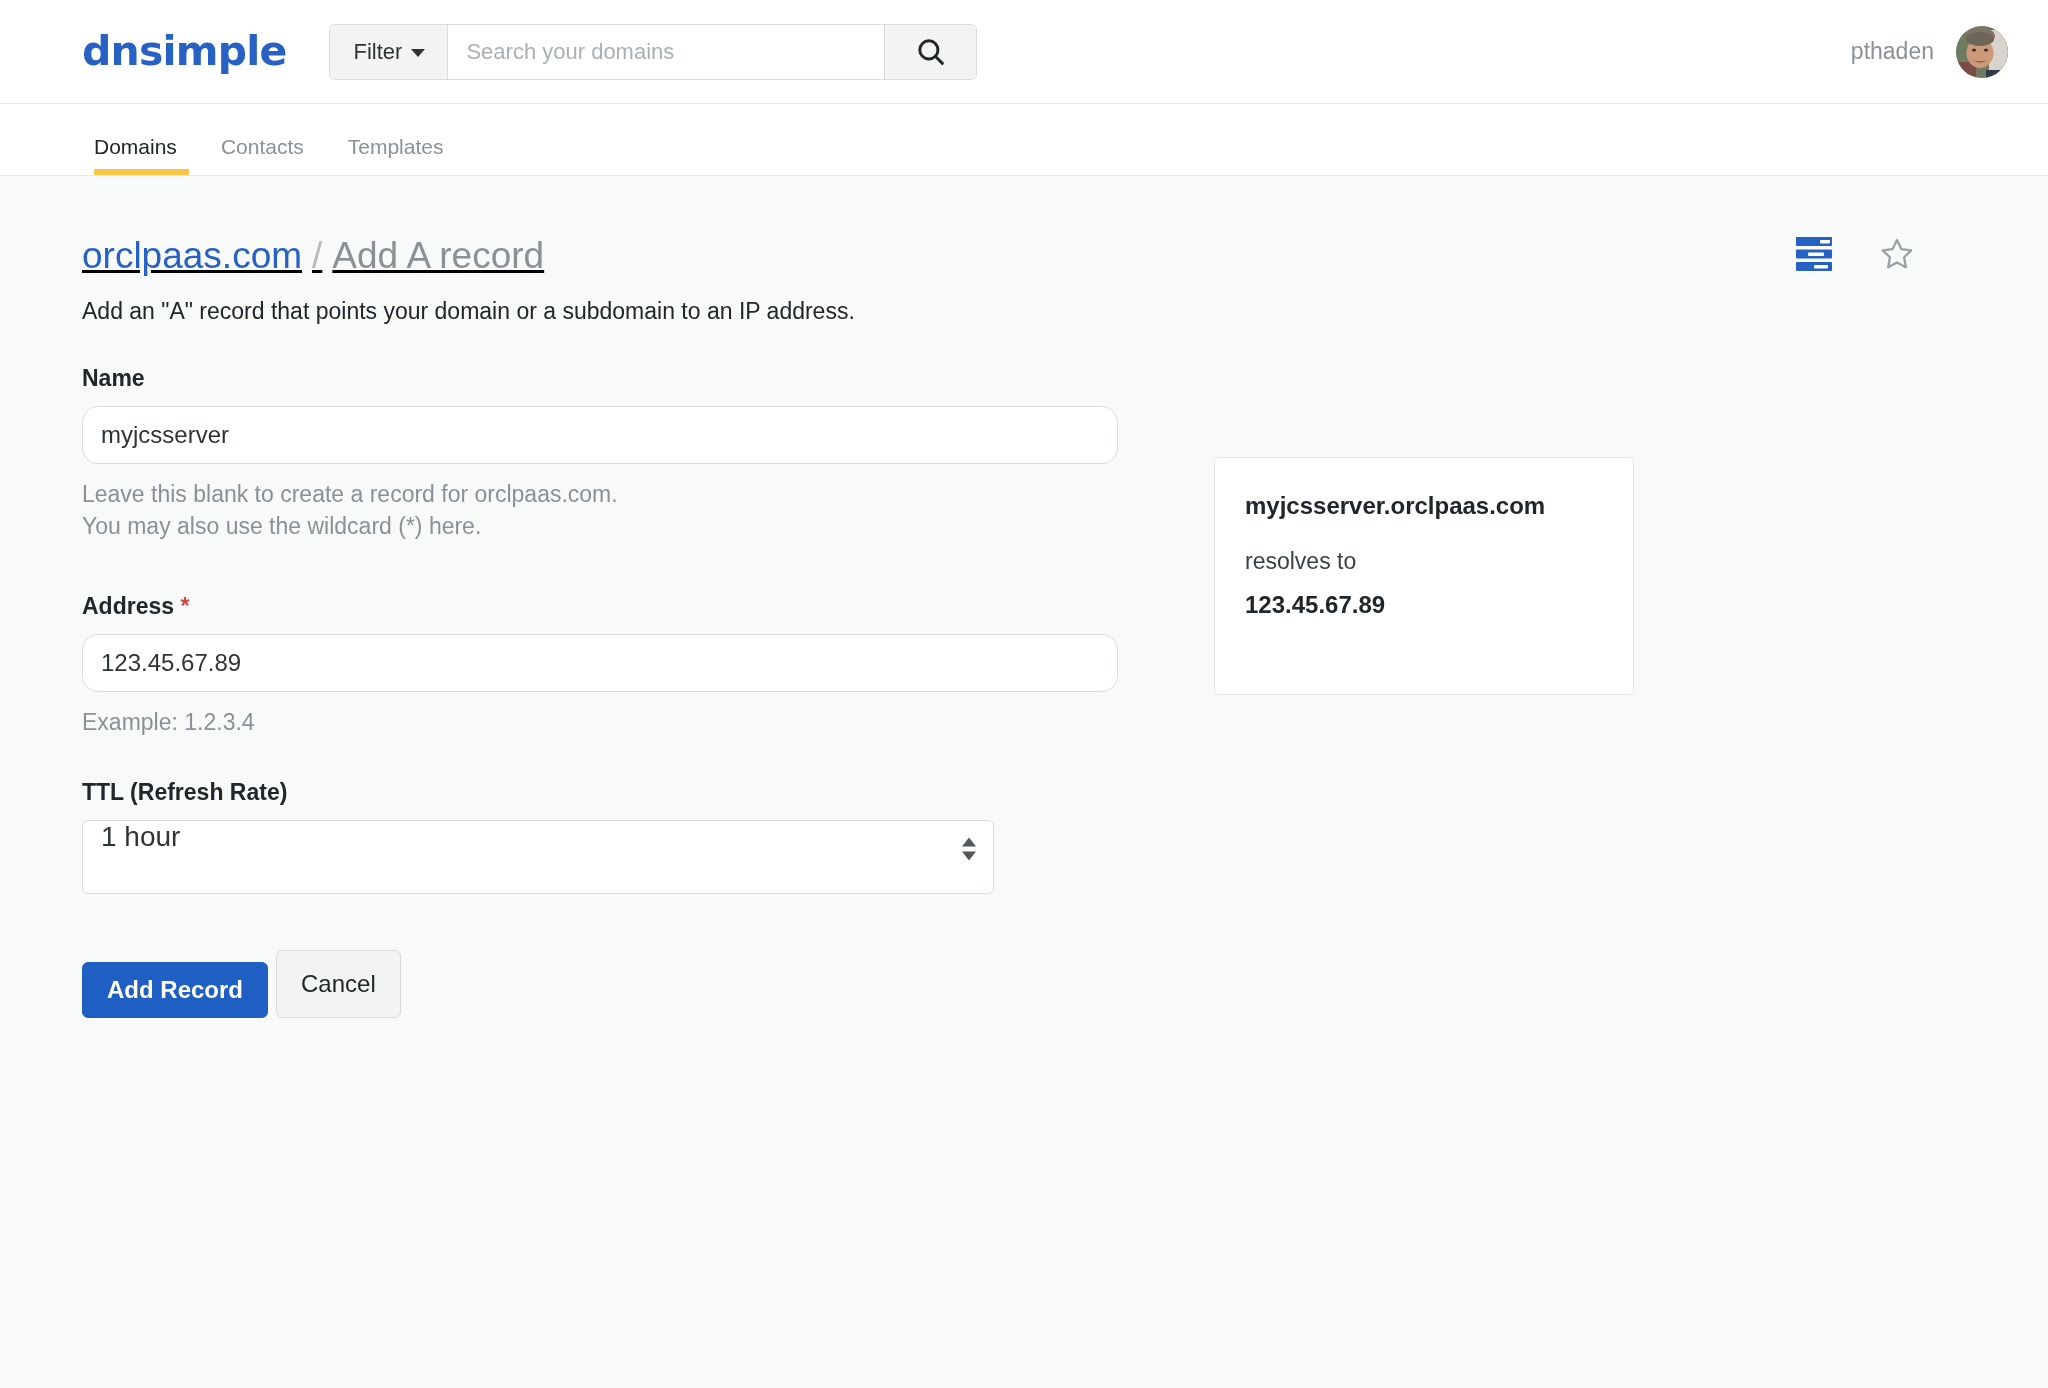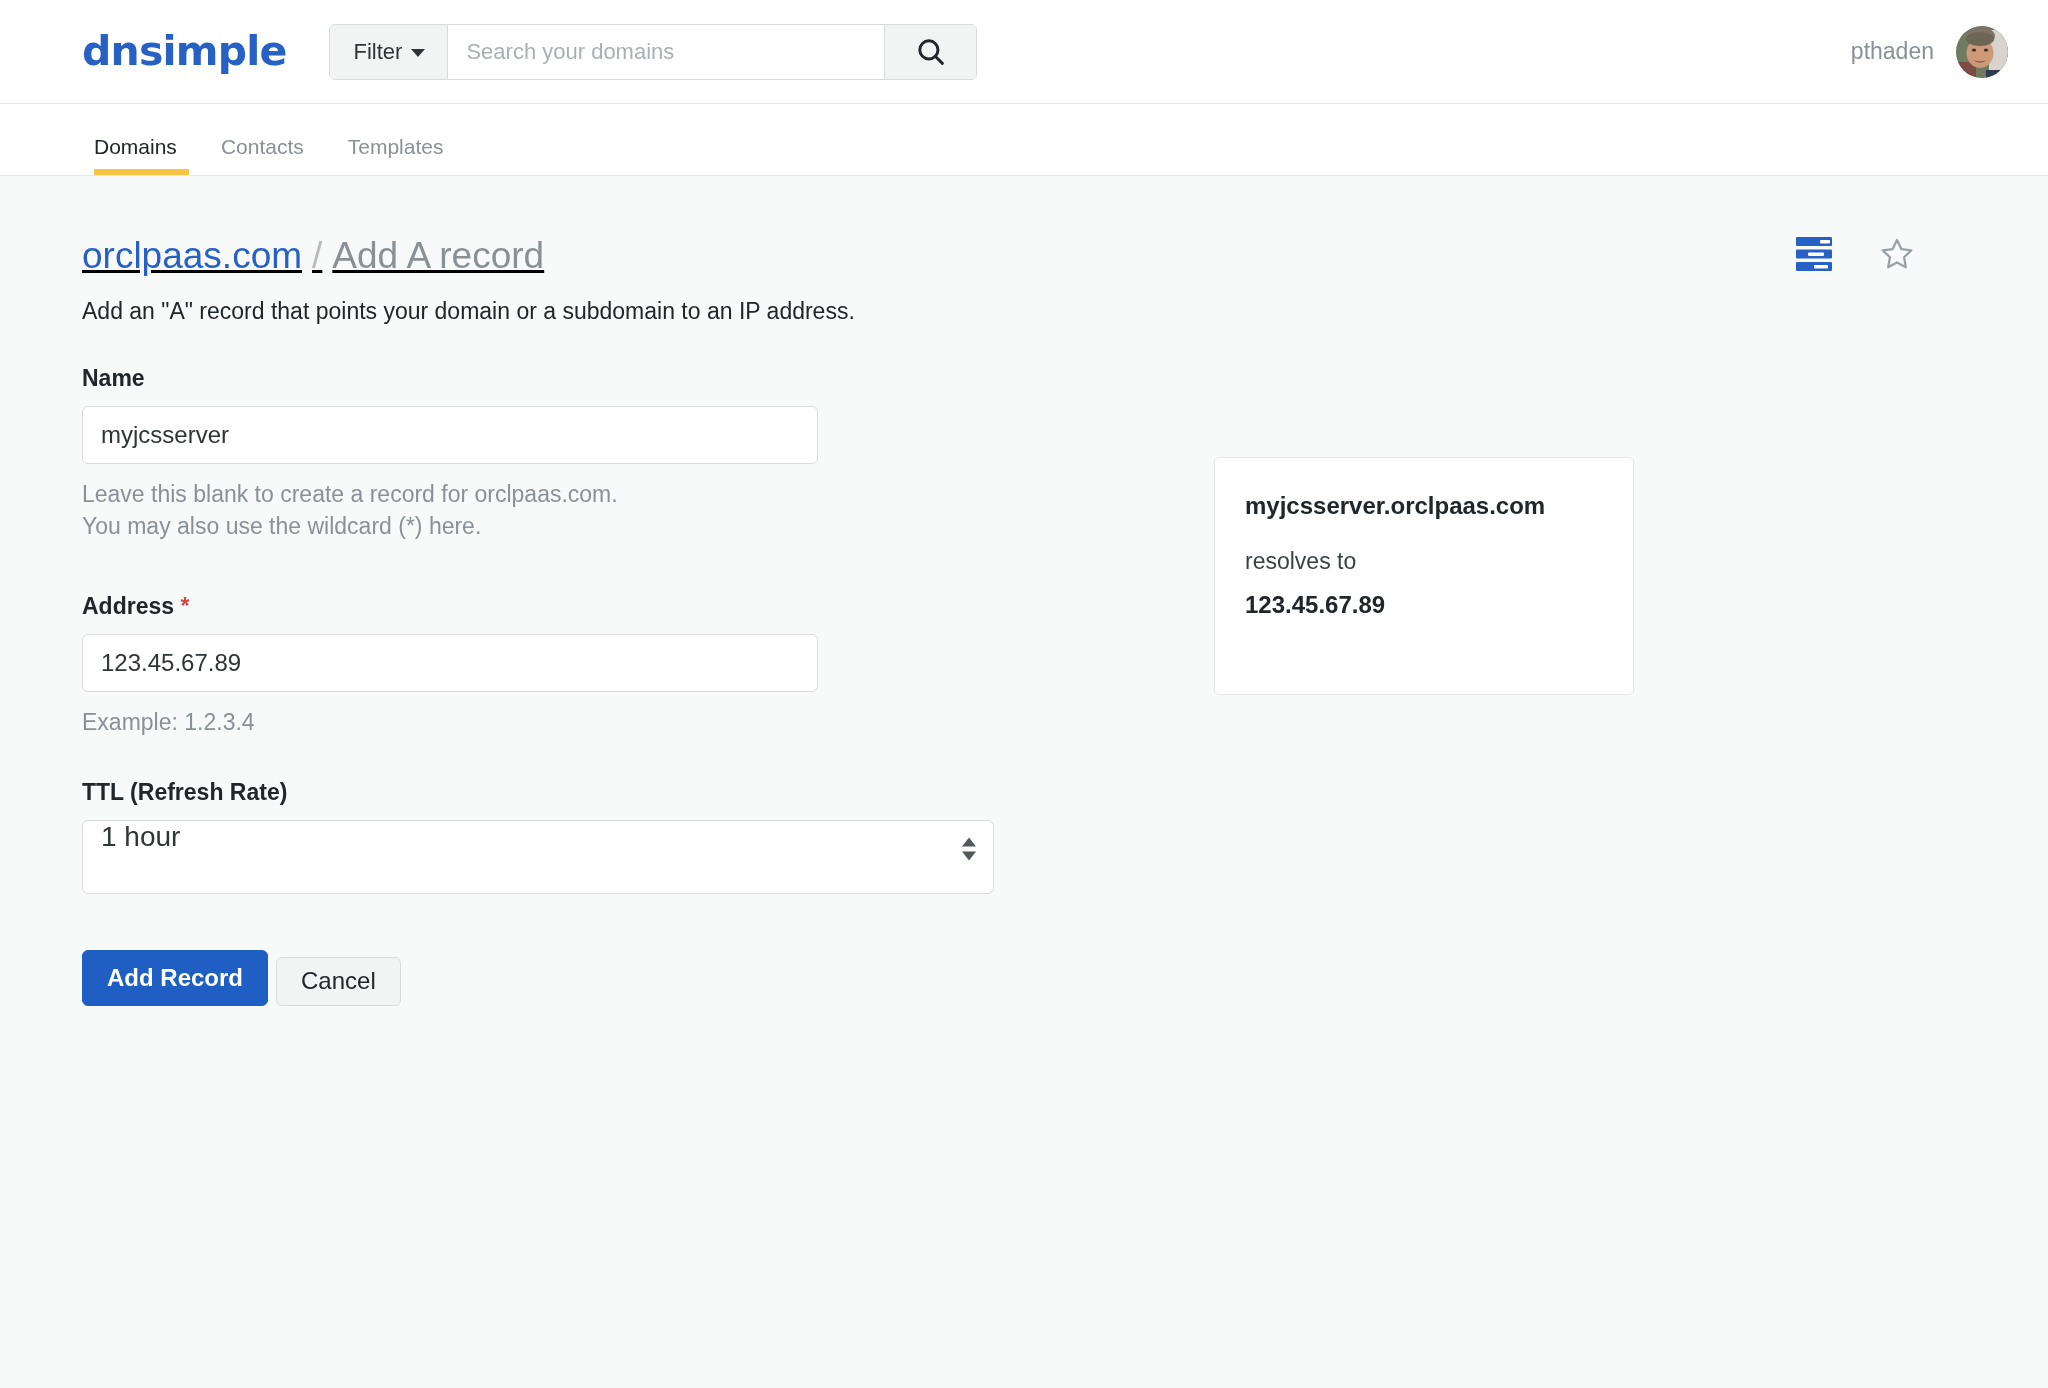--- a/index.html
+++ b/index.html
@@ -181,24 +181,24 @@
   .field-label {
     font-size: 23px;
     font-weight: 700;
     color: #20262a;
     margin-bottom: 14px;
     font-family: "Liberation Sans", sans-serif;
   }
   .req { color: #d64545; font-weight: 700; }
 
   .text-input {
-    width: 736px;
+    width: 1036px;
     height: 58px;
     border: 1px solid #d8dcde;
-    border-radius: 6px;
+    border-radius: 16px;
     background: #fff;
     font-size: 24px;
     color: #2f3436;
     padding: 0 18px;
     outline: none;
     font-family: "Liberation Sans", sans-serif;
     display: block;
   }
   .hint {
     font-size: 23px;
@@ -269,21 +269,21 @@
     cursor: pointer;
     font-family: "Liberation Sans", sans-serif;
   }
   .btn-secondary {
     background: #f2f3f3;
     color: #20262a;
     border: 1px solid #d8dcde;
     border-radius: 6px;
     font-size: 24px;
     padding: 0 24px;
-    height: 49px;
+    height: 68px;
     cursor: pointer;
     font-family: "Liberation Sans", sans-serif;
   }
 
   
   .preview-card {
     margin-left: 220px;
     margin-top: 92px;
     width: 420px;
     min-height: 238px;

